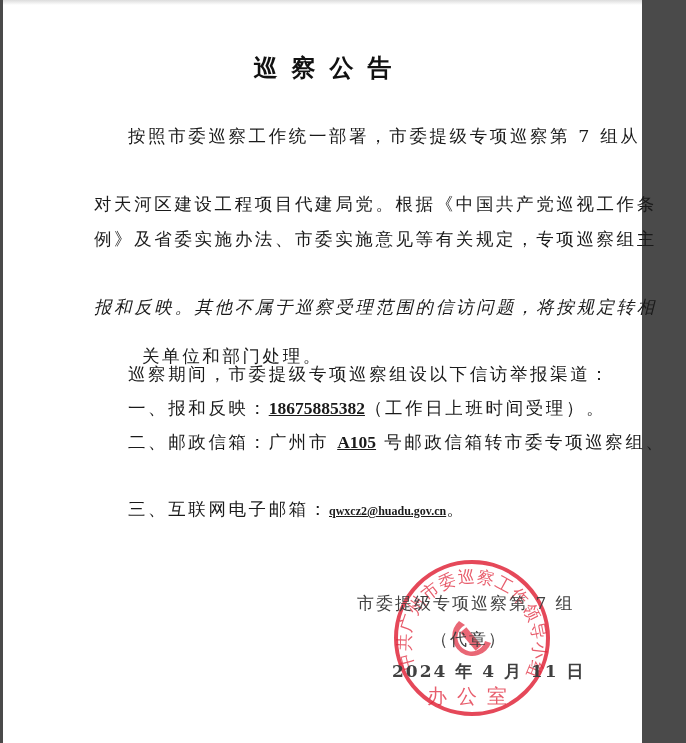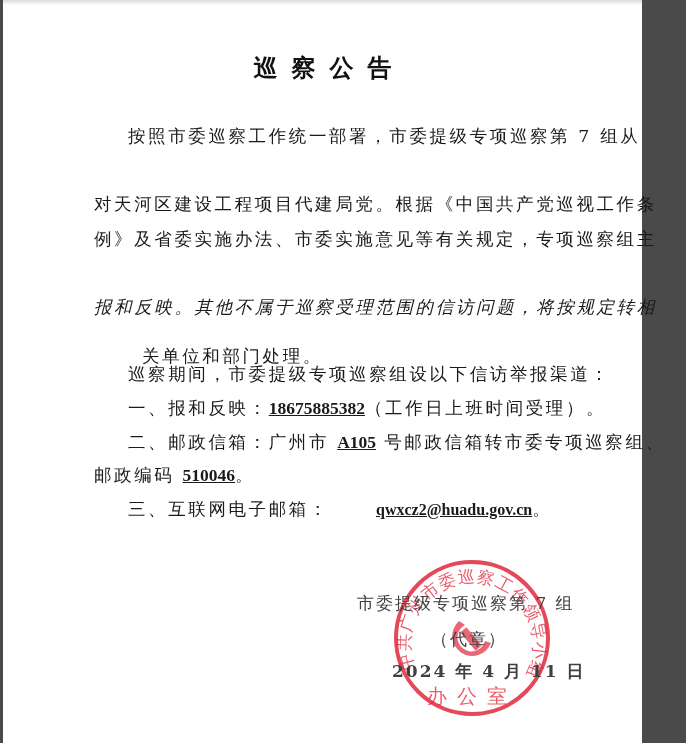--- a/index.html
+++ b/index.html
@@ -46,26 +46,23 @@
 
   <div class="line" style="left:125px; top:362px;">巡察期间，市委提级专项巡察组设以下信访举报渠道：</div>
 
   <div class="line" style="left:125px; top:396px;">
     <span>一、报和反映：</span><span class="num">18675885382</span><span>（工作日上班时间受理）。</span>
   </div>
 
   <div class="line" style="left:125px; top:430px;">
     <span>二、邮政信箱：广州市 </span><span class="num">A105</span><span> 号邮政信箱转市委专项巡察组、</span>
   </div>
-  <div class="line" style="left:91px; top:463px;">
-    <span>邮政编码 </span><span class="num">510046</span><span>。</span>
-  </div>
 
   <div class="line" style="left:125px; top:497px;">
-    <span>三、互联网电子邮箱：</span><span class="num" style="font-size:16px;margin-left:47px;">qwxcz2@huadu.gov.cn</span><span>。</span>
+    <span>三、互联网电子邮箱：</span><span class="num" style="font-size:12px;">qwxcz2@huadu.gov.cn</span><span>。</span>
   </div>
 
   <svg class="stamp" viewBox="0 0 170 170">
     <defs>
       <path id="arc" d="M 30 120 A 62 62 0 1 1 140 120"></path>
     </defs>
     <circle cx="85" cy="85" r="76" fill="none" stroke="#e0283c" stroke-width="4" opacity="0.85"></circle>
     <text font-size="17" fill="#e0283c" opacity="0.75" font-family="DejaVu Sans, sans-serif" letter-spacing="1">
       <textPath href="#arc" startOffset="2%">中共广州市委巡察工作领导小组</textPath>
     </text>

